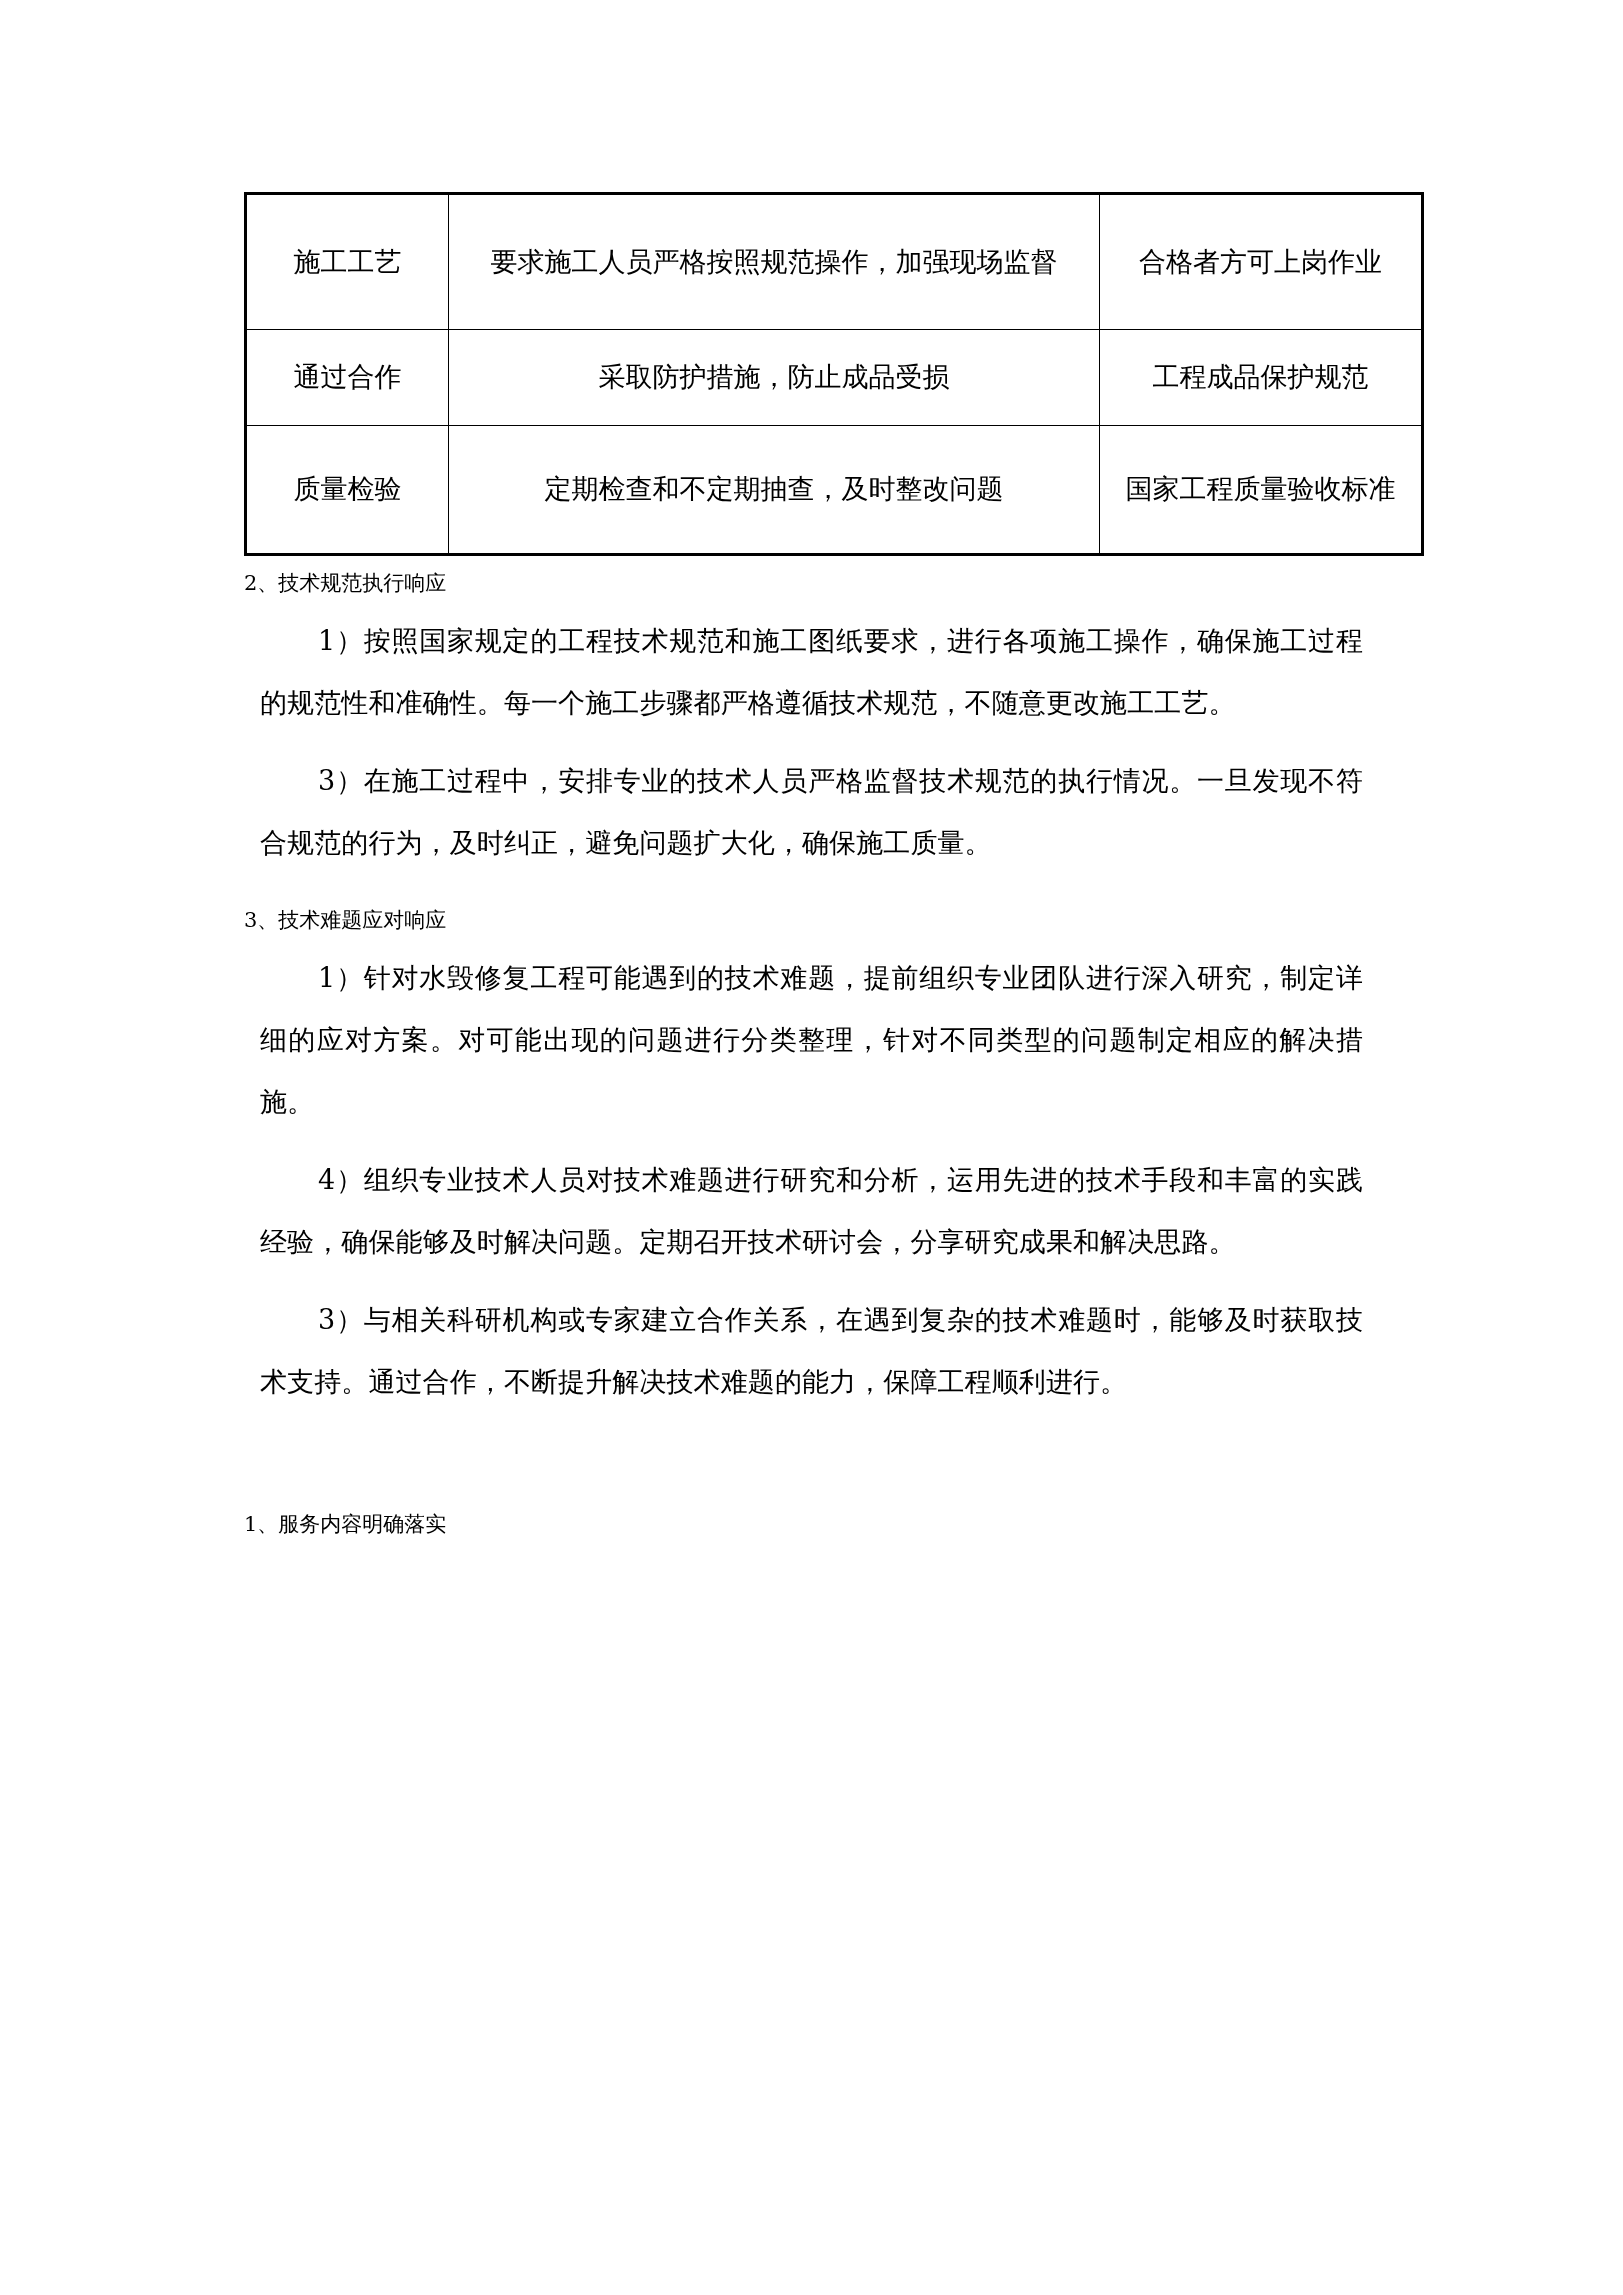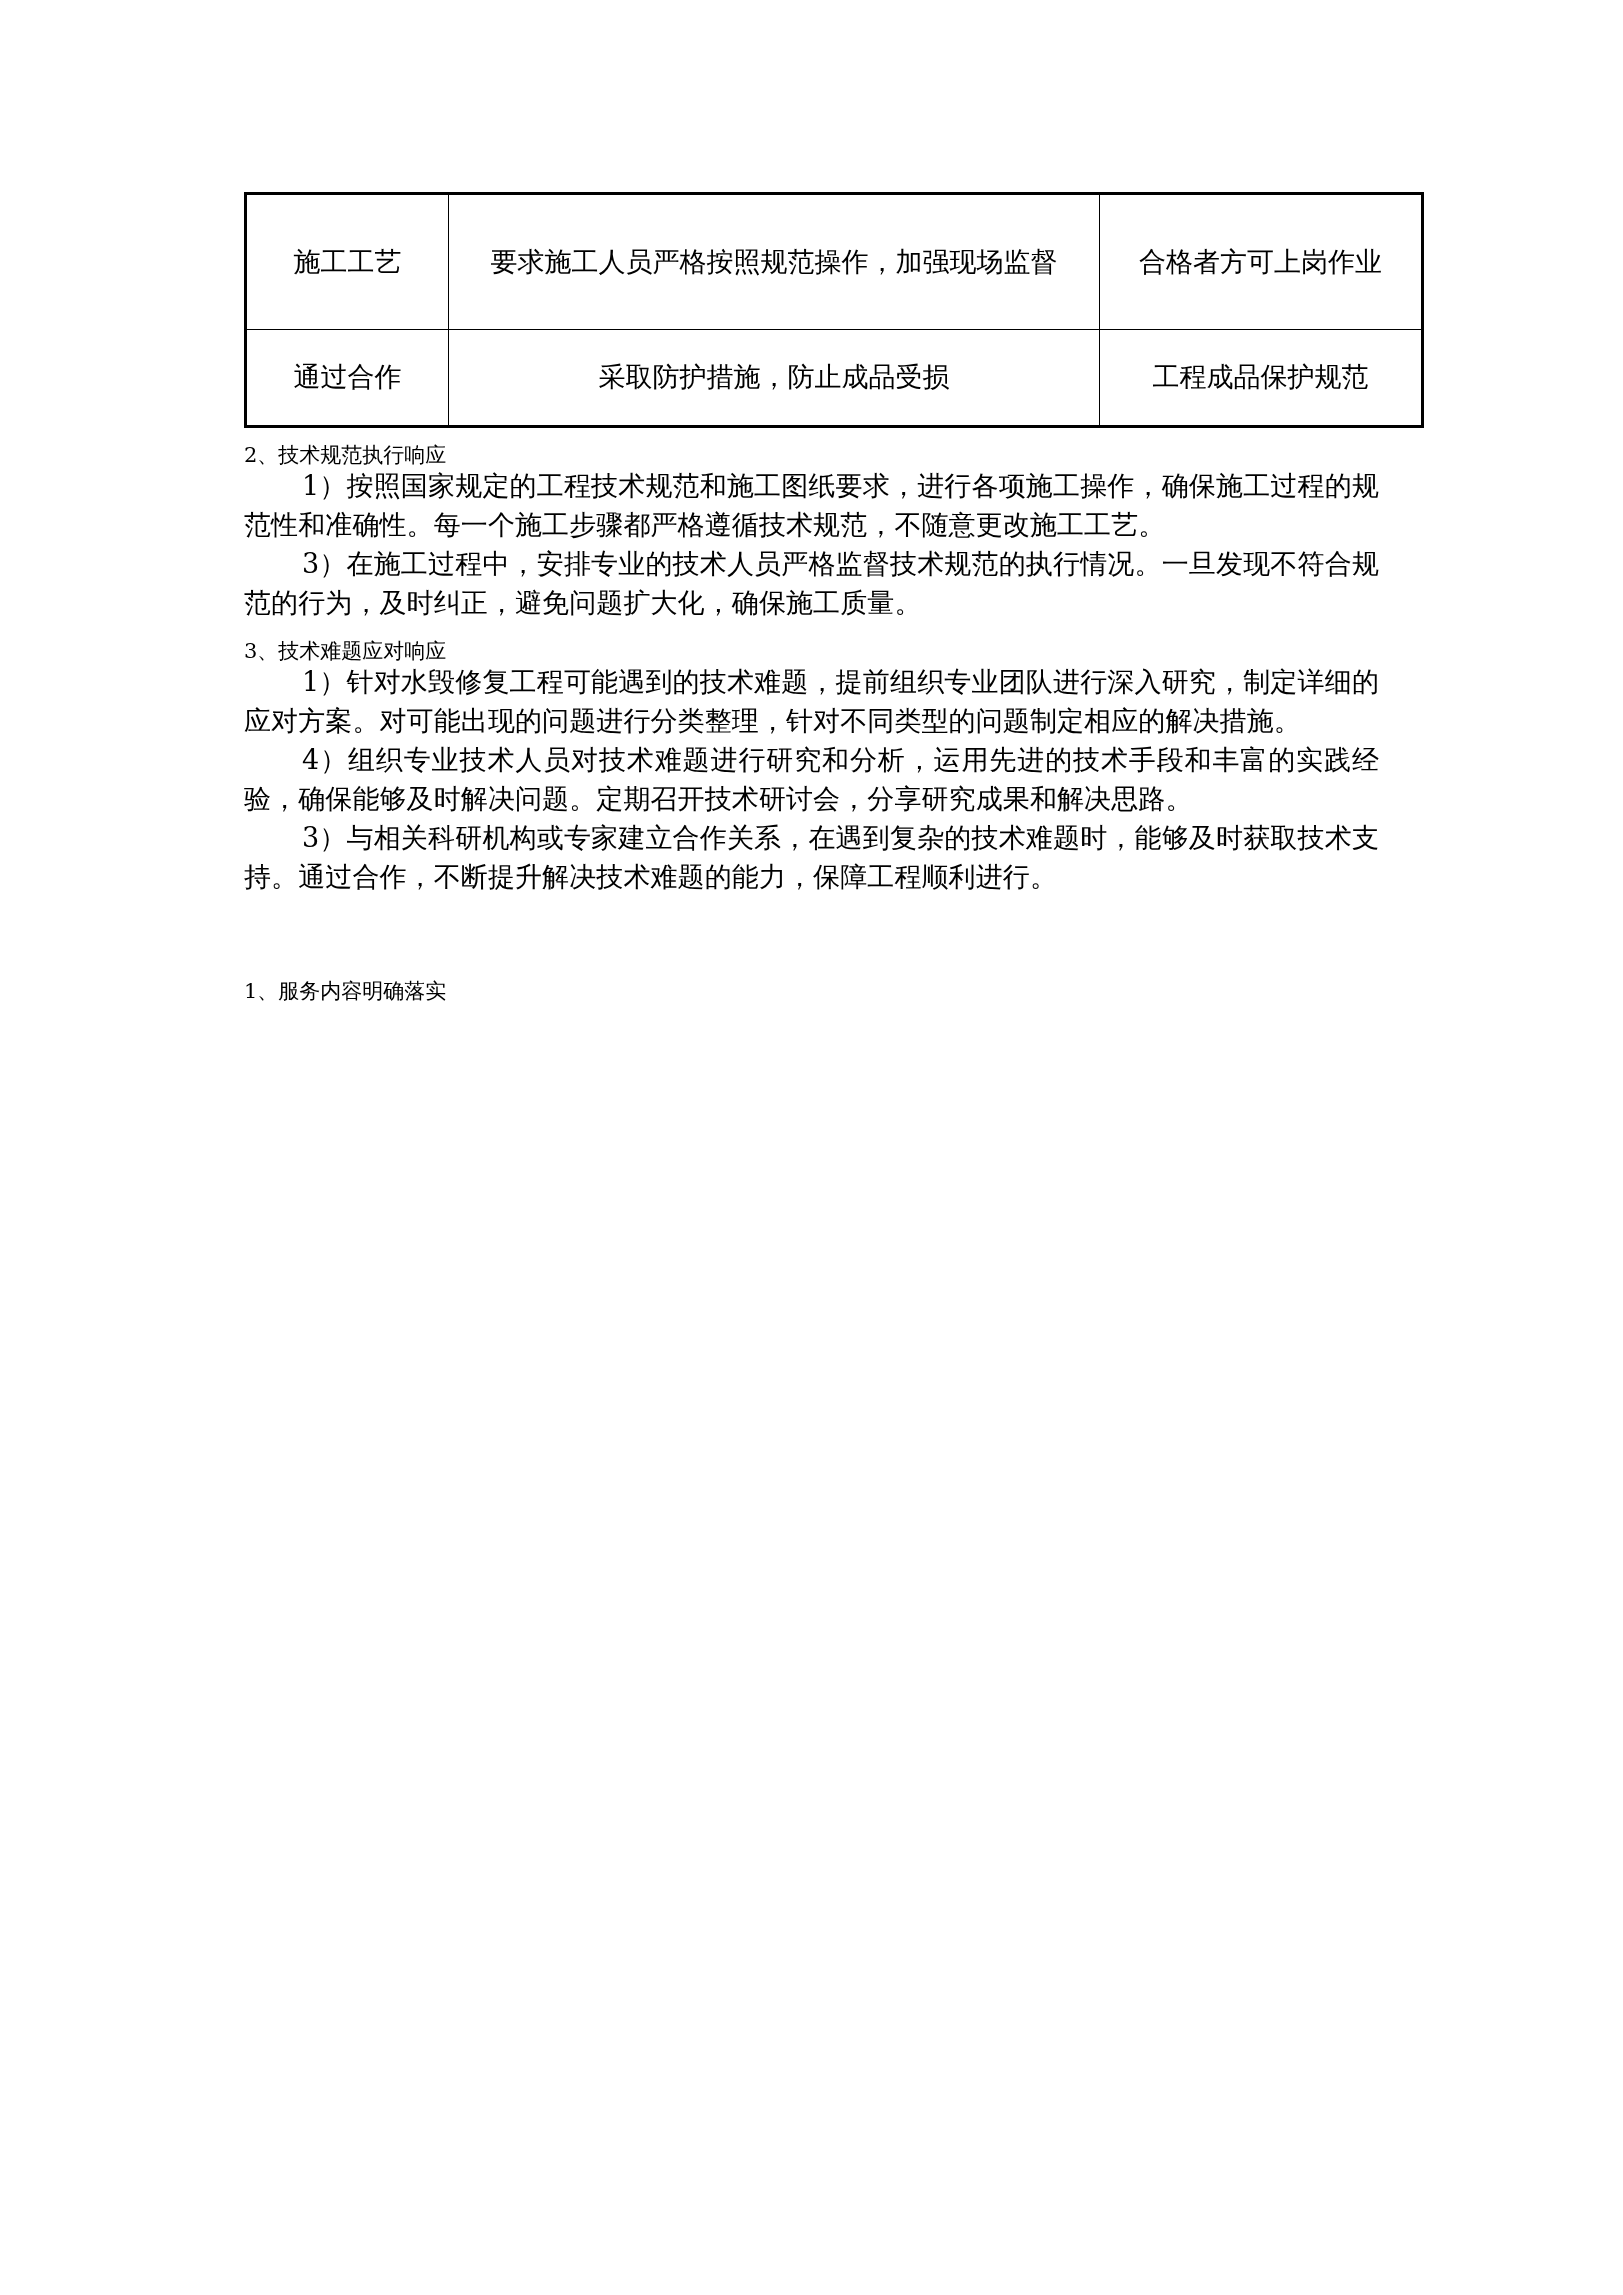--- a/index.html
+++ b/index.html
@@ -54,22 +54,22 @@
   
   .sec-head {
     font-size: 21px;
     line-height: 1.0;
     margin: 0;
     padding: 0;
     white-space: nowrap;
   }
   .para {
     font-size: 27px;
-    line-height: 39px;
-    margin: 0;
+    line-height: 62px;
+    margin: 16px;
     padding: 0;
     text-align: justify;
     text-justify: inter-ideograph;
     text-indent: 58px;
     letter-spacing: 0.1px;
   }
 
   .big-head {
     font-size: 31px;
     line-height: 1.0;
@@ -94,20 +94,25 @@
         <tr class="row-tall">
           <td class="col-a">施工工艺</td>
           <td class="col-b">要求施工人员严格按照规范操作，加强现场监督</td>
           <td class="col-c">合格者方可上岗作业</td>
         </tr>
         <tr class="row-mid">
           <td class="col-a">通过合作</td>
           <td class="col-b">采取防护措施，防止成品受损</td>
           <td class="col-c">工程成品保护规范</td>
         </tr>
+        <tr class="row-tall2">
+          <td class="col-a">质量检验</td>
+          <td class="col-b">定期检查和不定期抽查，及时整改问题</td>
+          <td class="col-c">国家工程质量验收标准</td>
+        </tr>
       </tbody>
     </table>
 
     <div class="gap-after-tbl"></div>
 
     <p class="sec-head">2、技术规范执行响应</p>
 
     <p class="para">1）按照国家规定的工程技术规范和施工图纸要求，进行各项施工操作，确保施工过程的规范性和准确性。每一个施工步骤都严格遵循技术规范，不随意更改施工工艺。</p>
 
 

